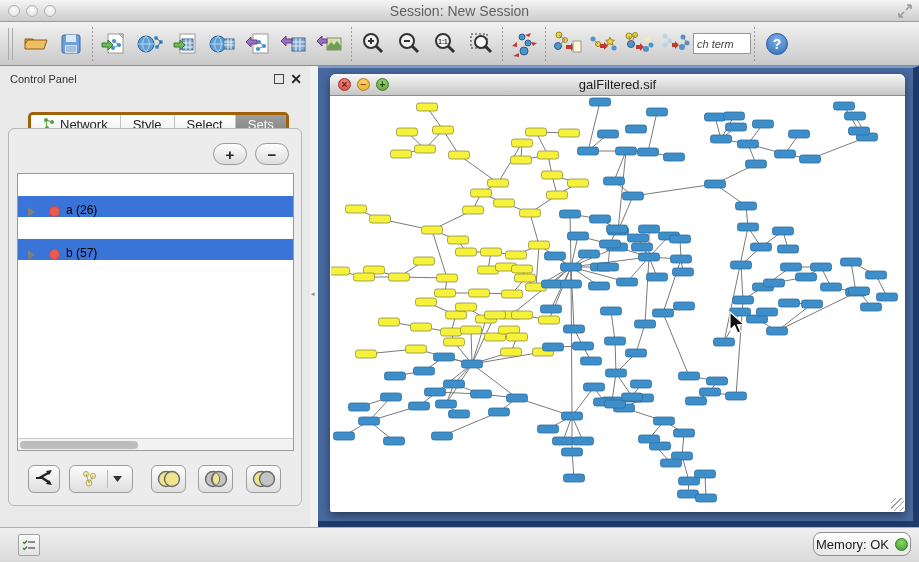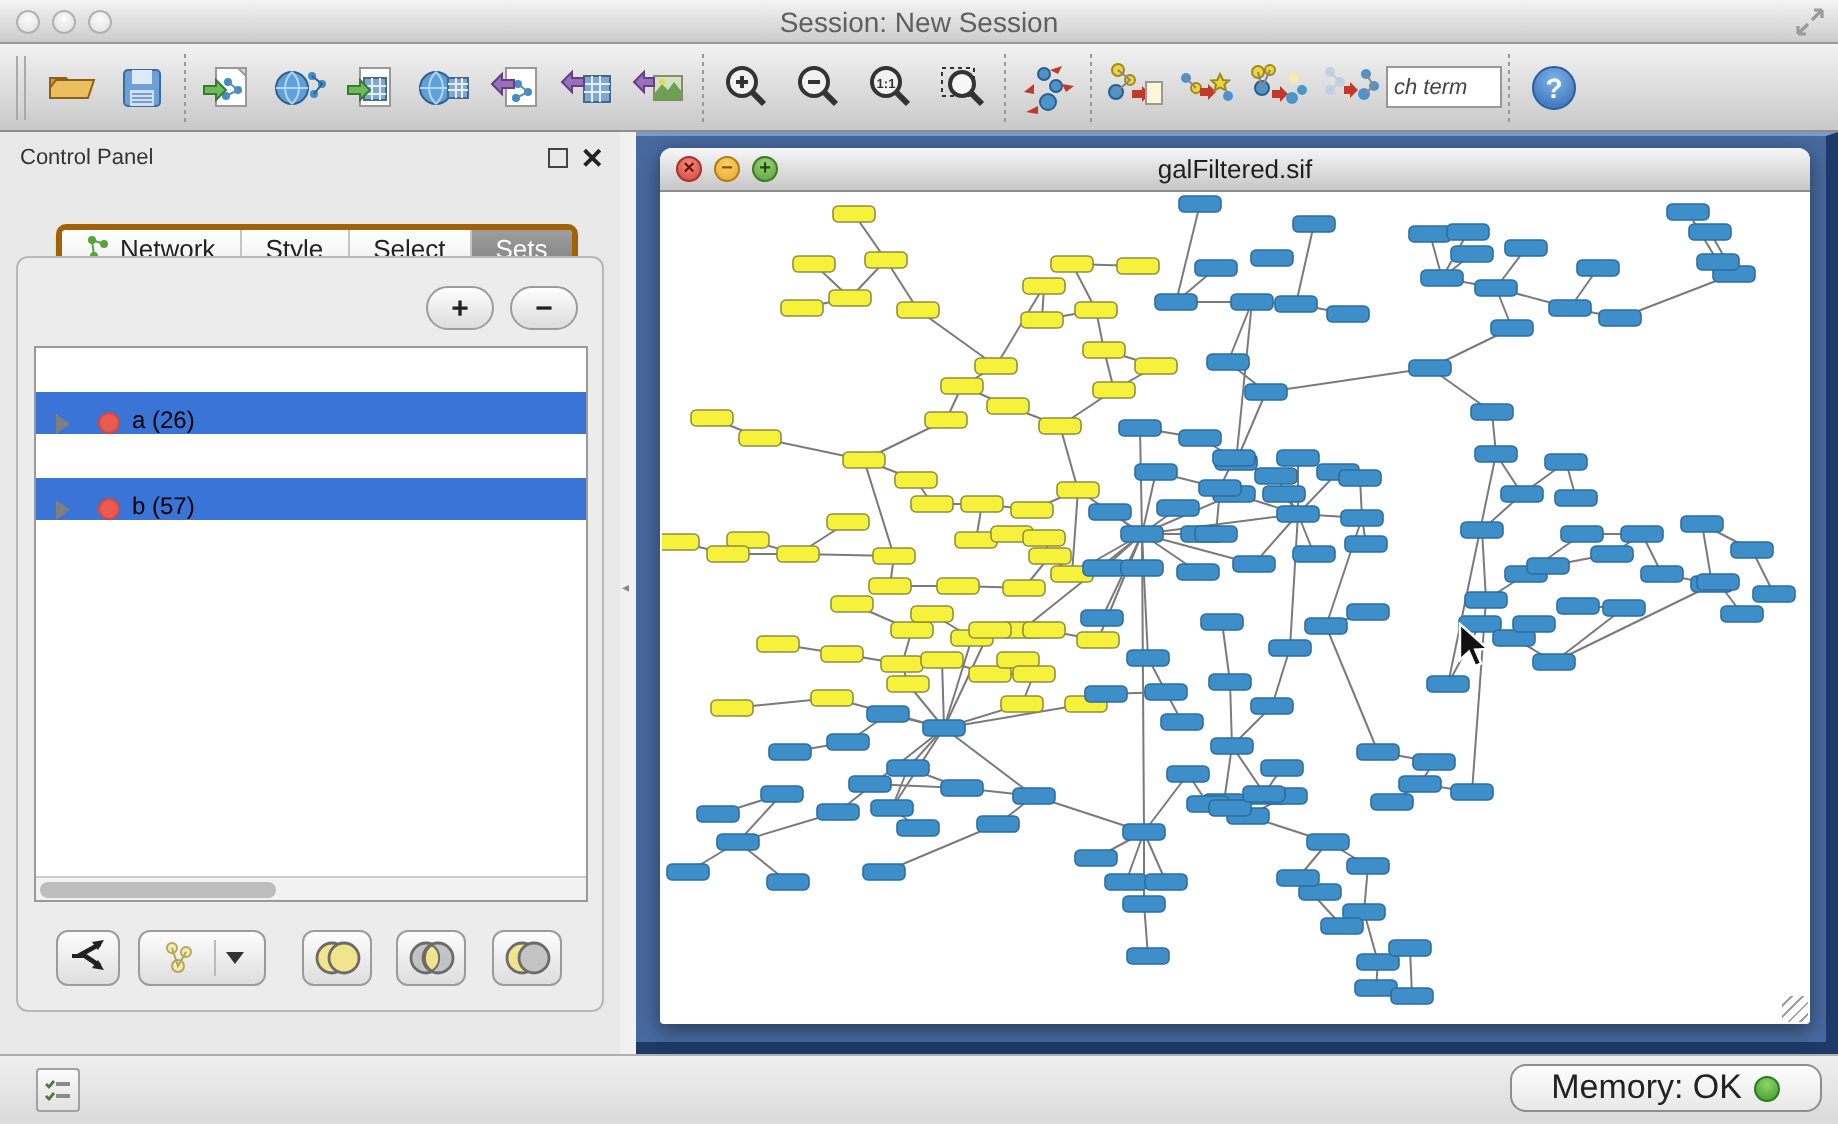--- a/index.html
+++ b/index.html
@@ -84,23 +84,23 @@
   .net-title { position:absolute; left:0; right:0; top:3px; text-align:center; font-size:13px; color:#1e1e1e; }
   .canvas { position:absolute; left:1px; top:23px; width:573px; height:414px; background:#fff; overflow:hidden; }
   .resize-grip { position:absolute; right:1px; bottom:1px; width:13px; height:13px;
     background:repeating-linear-gradient(135deg, transparent 0 3px, #a0a0a0 3px 4px); }
 
   
   .statusbar { position:absolute; left:0; top:527px; width:919px; height:35px;
     background:linear-gradient(#efefef,#dadada); border-top:1px solid #b0b0b0; }
   .task-btn { position:absolute; left:18px; top:6px; width:22px; height:22px; border:1px solid #a2a2a2;
     background:linear-gradient(#fafafa,#e2e2e2); border-radius:2px; display:flex; align-items:center; justify-content:center; }
-  .memory-pill { position:absolute; right:8px; top:4px; height:24px; padding:0 20px; display:flex;
+  .memory-pill { position:absolute; right:8px; top:4px; height:24px; padding:0 2px; display:flex;
     align-items:center; gap:6px; border:1px solid #8e8e8e; border-radius:8px;
-    background:linear-gradient(#fdfdfd,#e8e8e8); font-size:17px; color:#222; }
+    background:linear-gradient(#fdfdfd,#e8e8e8); font-size:13px; color:#222; }
   .memdot { width:13px; height:13px; border-radius:50%; background:radial-gradient(circle at 50% 30%,#8bd56a,#3f9a2c); border:1px solid #2d7a1e; }
 </style>
 </head>
 <body>
 
 <div class="window">
 
   <div class="titlebar">
     <div class="tl c1"></div>
     <div class="tl c2"></div>

